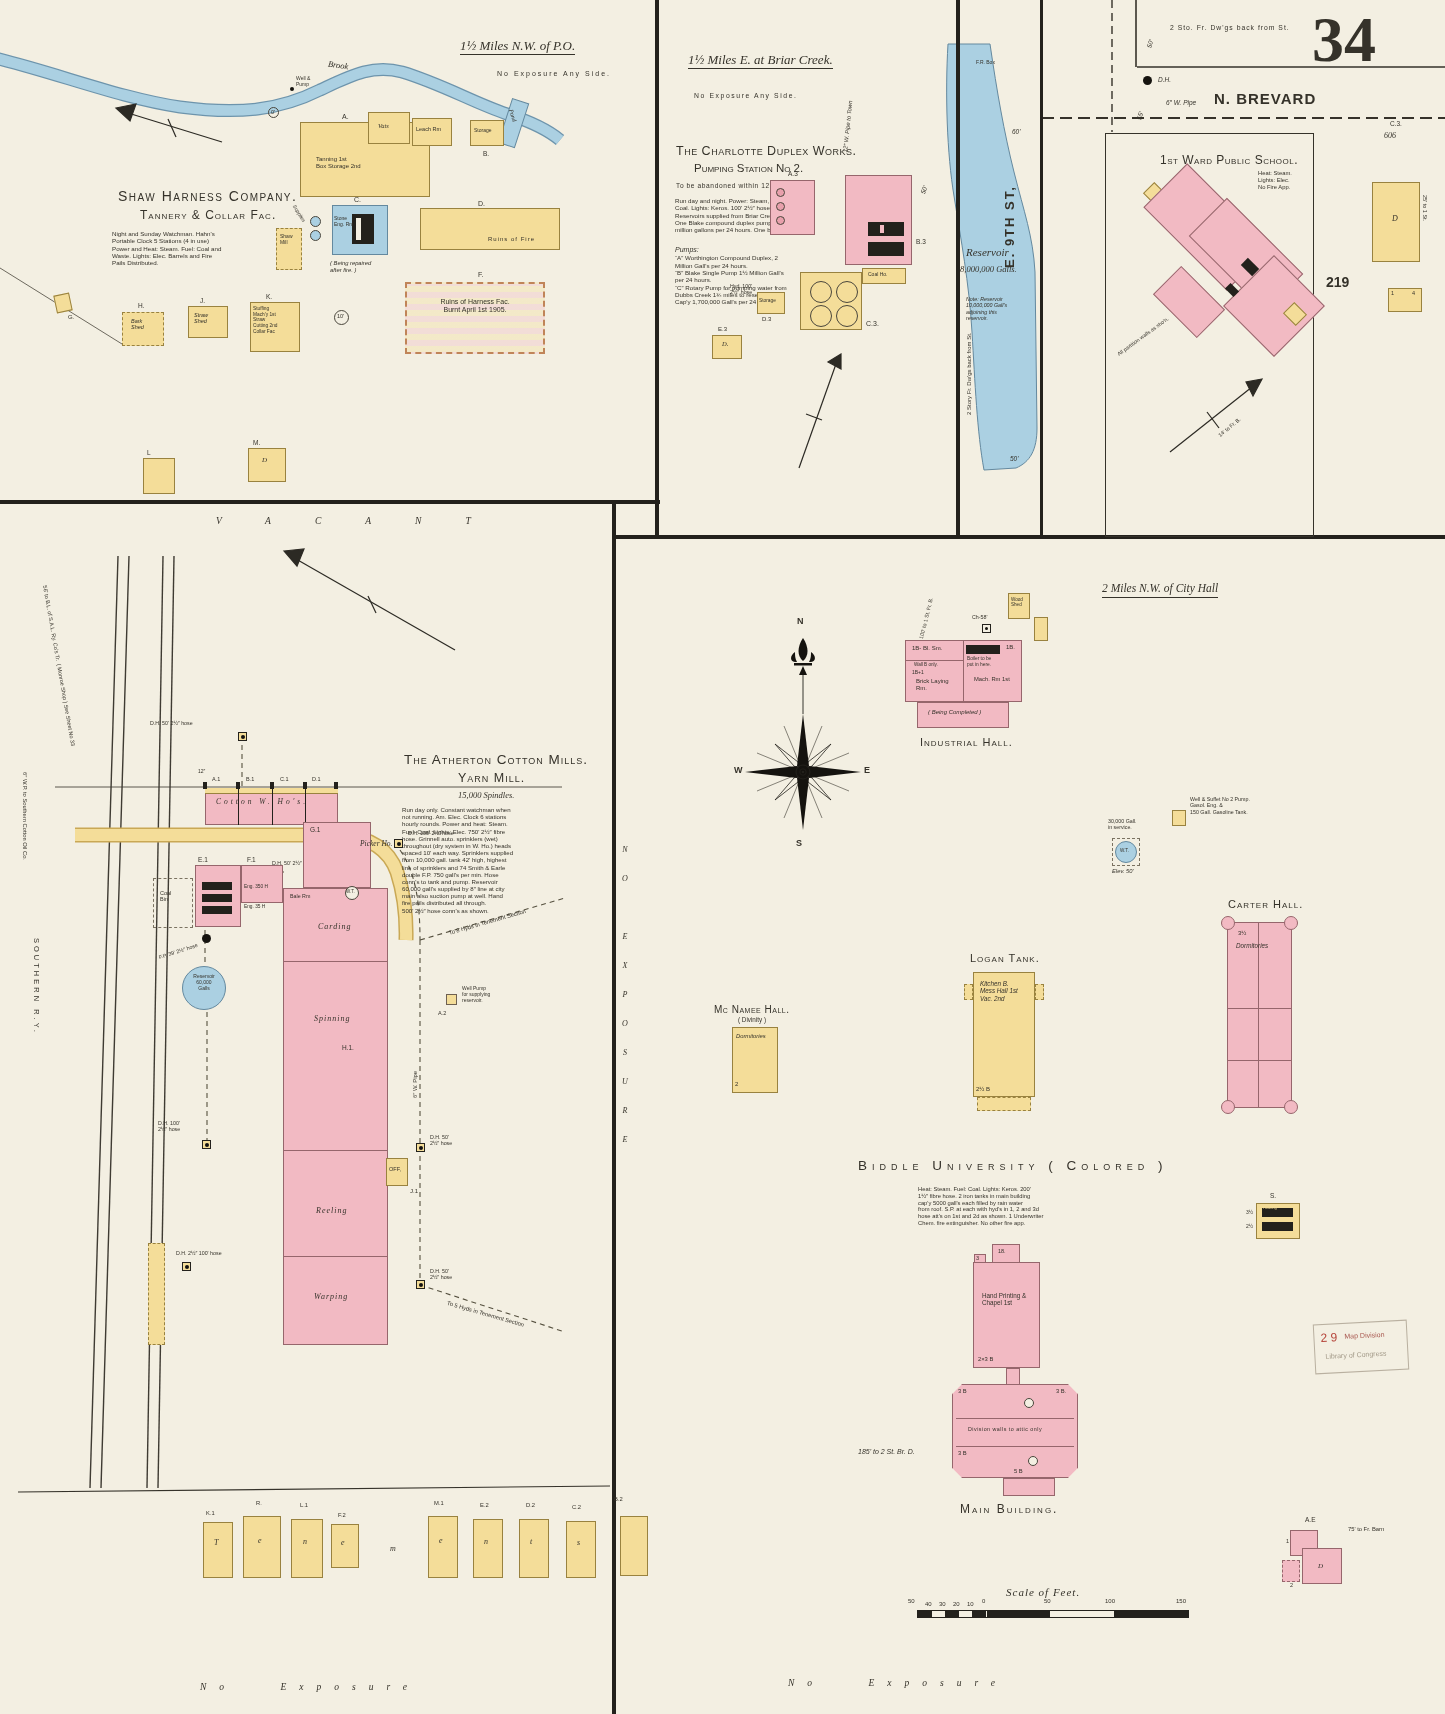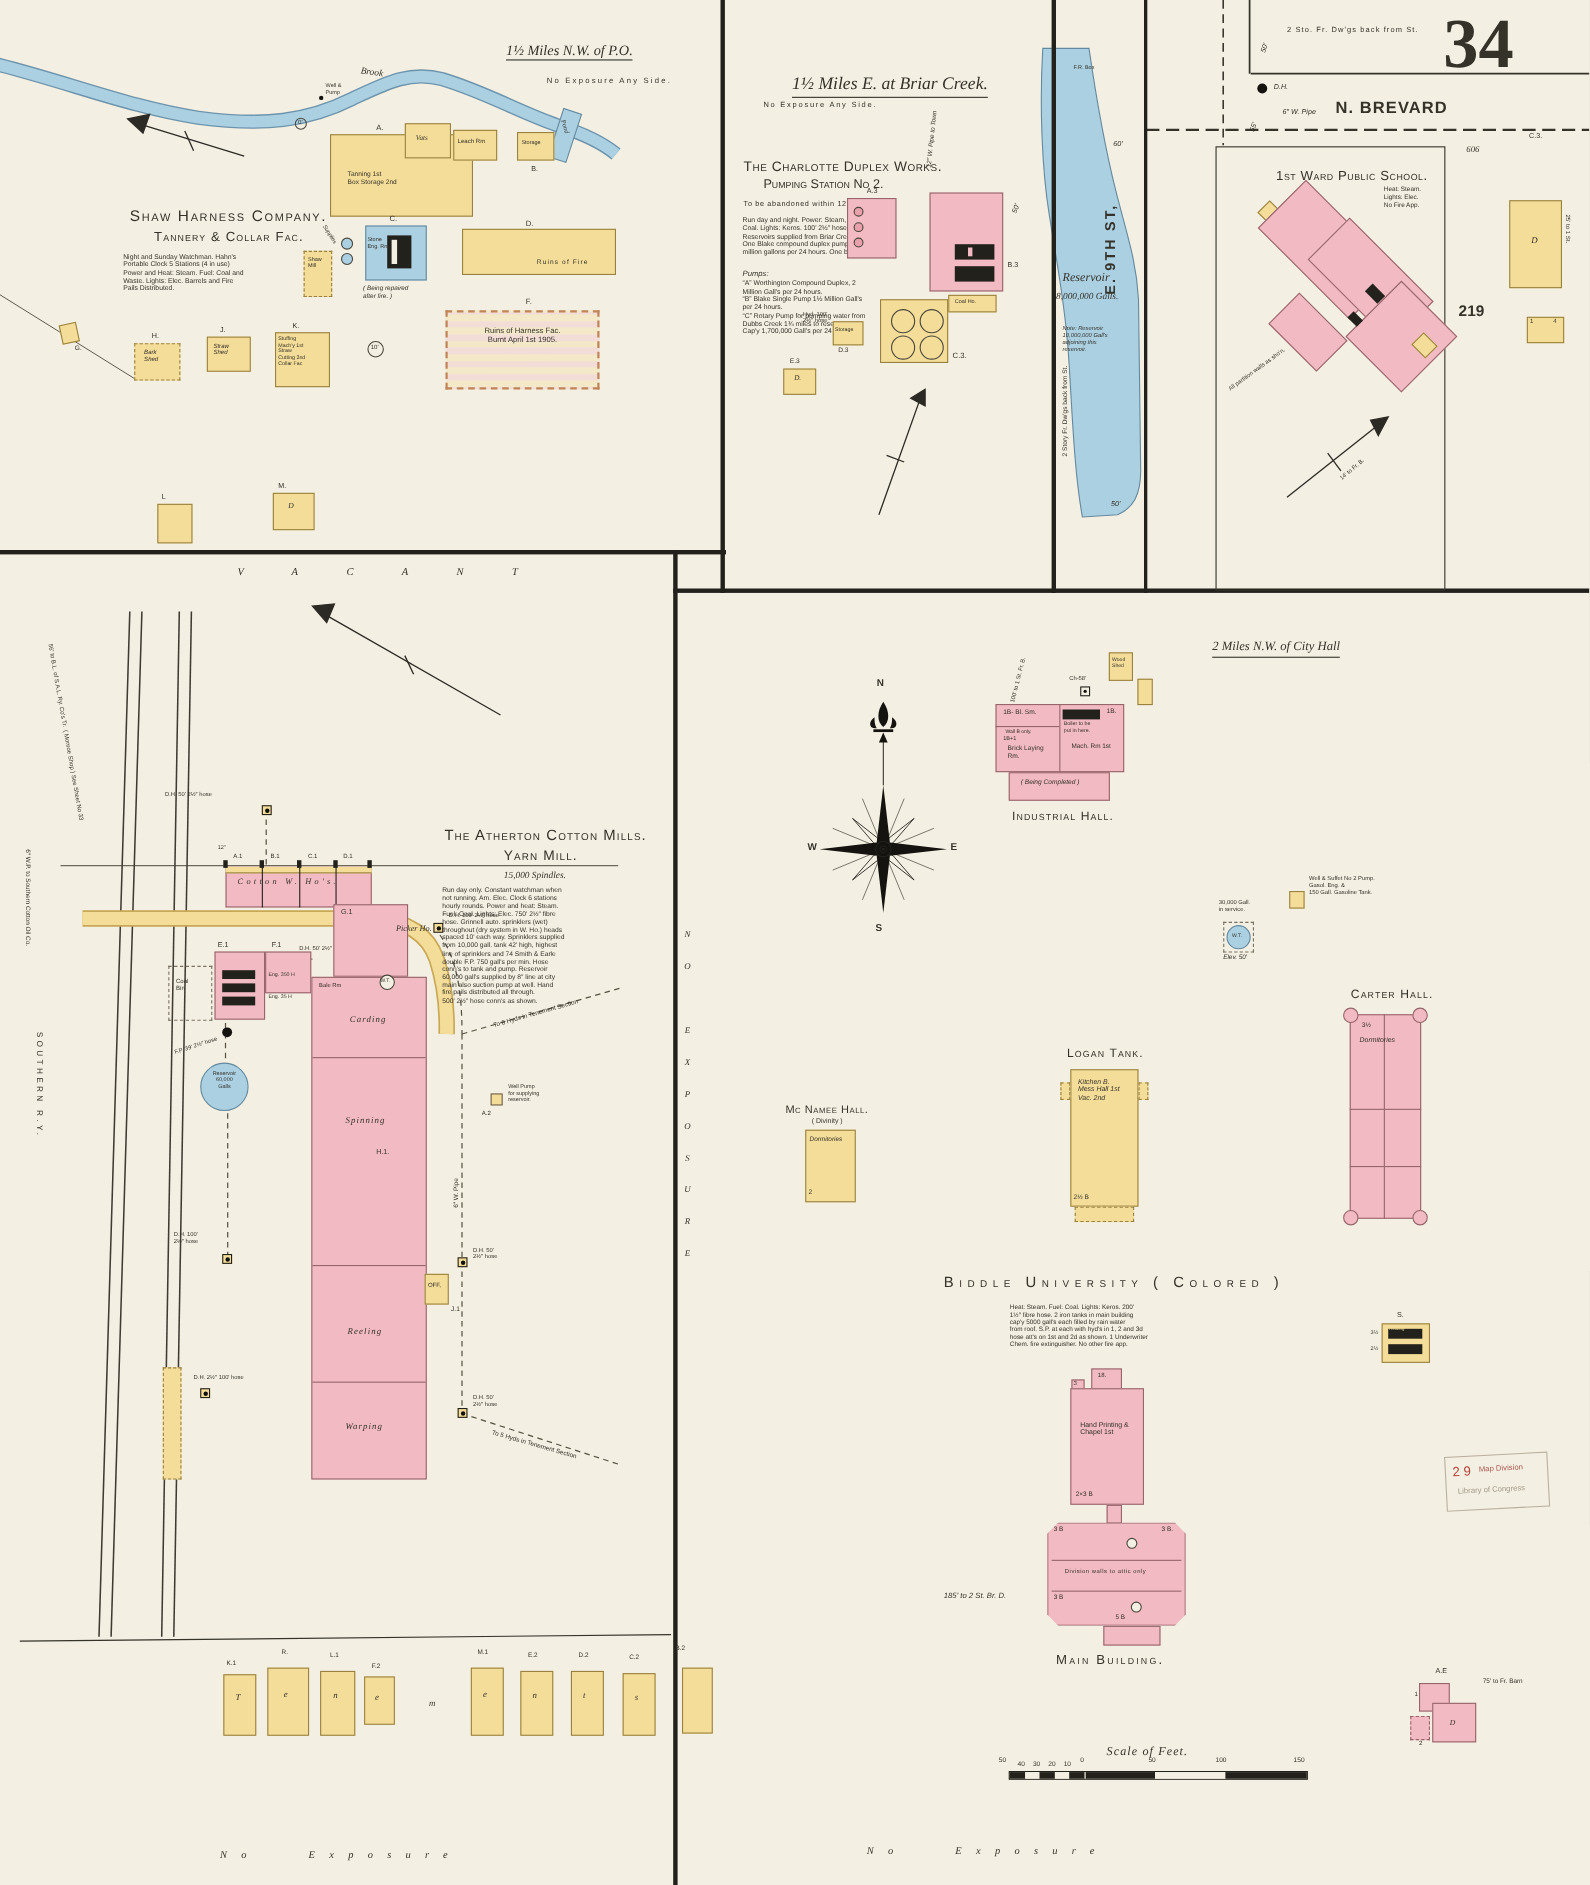--- a/index.html
+++ b/index.html
@@ -191,21 +191,21 @@
   <div class="L it ser" style="left:262px;top:456px;font-size:7px;">D</div>
 
   <div class="L sc" style="left:118px;top:188px;font-size:14px;letter-spacing:1.5px;">Shaw Harness Company.</div>
   <div class="L sc" style="left:140px;top:208px;font-size:12px;letter-spacing:1px;">Tannery &amp; Collar Fac.</div>
   <div class="L" style="left:112px;top:230px;font-size:6.2px;">
     <span>Night and Sunday Watchman. Hahn's</span><br><span>Portable Clock 5 Stations (4 in use)</span><br>
     <span>Power and Heat: Steam. Fuel: Coal and</span><br><span>Waste. Lights: Elec. Barrels and Fire</span><br>
     <span>Pails Distributed.</span>
   </div>
 
-  <div class="L ser it u" style="left:688px;top:68px;font-size:16px;margin-left:32px;">1½ Miles E. at Briar Creek.</div>
+  <div class="L ser it u" style="left:688px;top:52px;font-size:13px;">1½ Miles E. at Briar Creek.</div>
   <div class="L" style="left:694px;top:92px;font-size:6.8px;letter-spacing:1.6px;">No Exposure Any Side.</div>
   <div class="L it" style="left:842px;top:152px;font-size:5.8px;transform:rotate(-84deg);transform-origin:left top;">12″ W. Pipe to Town</div>
 
   <div class="L sc" style="left:676px;top:144px;font-size:12.5px;letter-spacing:0.5px;">The Charlotte Duplex Works.</div>
   <div class="L sc" style="left:694px;top:162px;font-size:11.5px;">Pumping Station No 2.</div>
   <div class="L" style="left:676px;top:182px;font-size:6.6px;letter-spacing:0.6px;">To be abandoned within 12 months.</div>
   <div class="L" style="left:675px;top:197px;font-size:6.2px;">
     <span>Run day and night. Power: Steam, Fuel:</span><br><span>Coal. Lights: Keros. 100' 2½″ hose.</span><br>
     <span>Reservoirs supplied from Briar Creek.</span><br><span>One Blake compound duplex pump, one</span><br>
     <span>million gallons per 24 hours. One boiler.</span>
@@ -264,21 +264,21 @@
 
   <div class="L" style="left:1170px;top:24px;font-size:6.8px;letter-spacing:1px;">2 Sto. Fr. Dw'gs back from St.</div>
   <div class="L ser b" style="left:1312px;top:2px;font-size:64px;">34</div>
   <div class="dot" style="left:1143px;top:76px;width:9px;height:9px;"></div>
   <div class="L it" style="left:1158px;top:76px;font-size:6.5px;">D.H.</div>
   <div class="L b" style="left:1214px;top:90px;font-size:15px;letter-spacing:1px;">N. BREVARD</div>
   <div class="L it" style="left:1166px;top:99px;font-size:6.5px;">6″ W. Pipe</div>
   <div class="L it" style="left:1136px;top:112px;font-size:6.5px;transform:rotate(-72deg);">55'</div>
   <div class="L it" style="left:1146px;top:40px;font-size:6.5px;transform:rotate(-72deg);">50'</div>
   <div class="L" style="left:1390px;top:120px;font-size:6.5px;">C.3.</div>
-  <div class="L it ser" style="left:1333px;top:131px;font-size:8px;">606</div>
+  <div class="L it ser" style="left:1384px;top:131px;font-size:8px;">606</div>
 
   <div style="position:absolute;left:1105px;top:133px;width:207px;height:402px;border:1.5px solid #35322a;"></div>
   <div class="L sc" style="left:1160px;top:153px;font-size:12px;letter-spacing:0.5px;">1st Ward Public School.</div>
   <div class="L" style="left:1258px;top:170px;font-size:5.8px;">
     <span>Heat: Steam.</span><br><span>Lights: Elec.</span><br><span>No Fire App.</span>
   </div>
   <div class="bx yl" style="left:1146px;top:186px;width:18px;height:16px;transform:rotate(45deg);"></div>
   <div class="bx pk" style="left:1148px;top:196px;width:118px;height:62px;transform:rotate(45deg);"></div>
   <div class="bx pk" style="left:1192px;top:228px;width:108px;height:54px;transform:rotate(45deg);"></div>
   <div class="bx pk" style="left:1238px;top:270px;width:72px;height:72px;transform:rotate(45deg);"></div>

